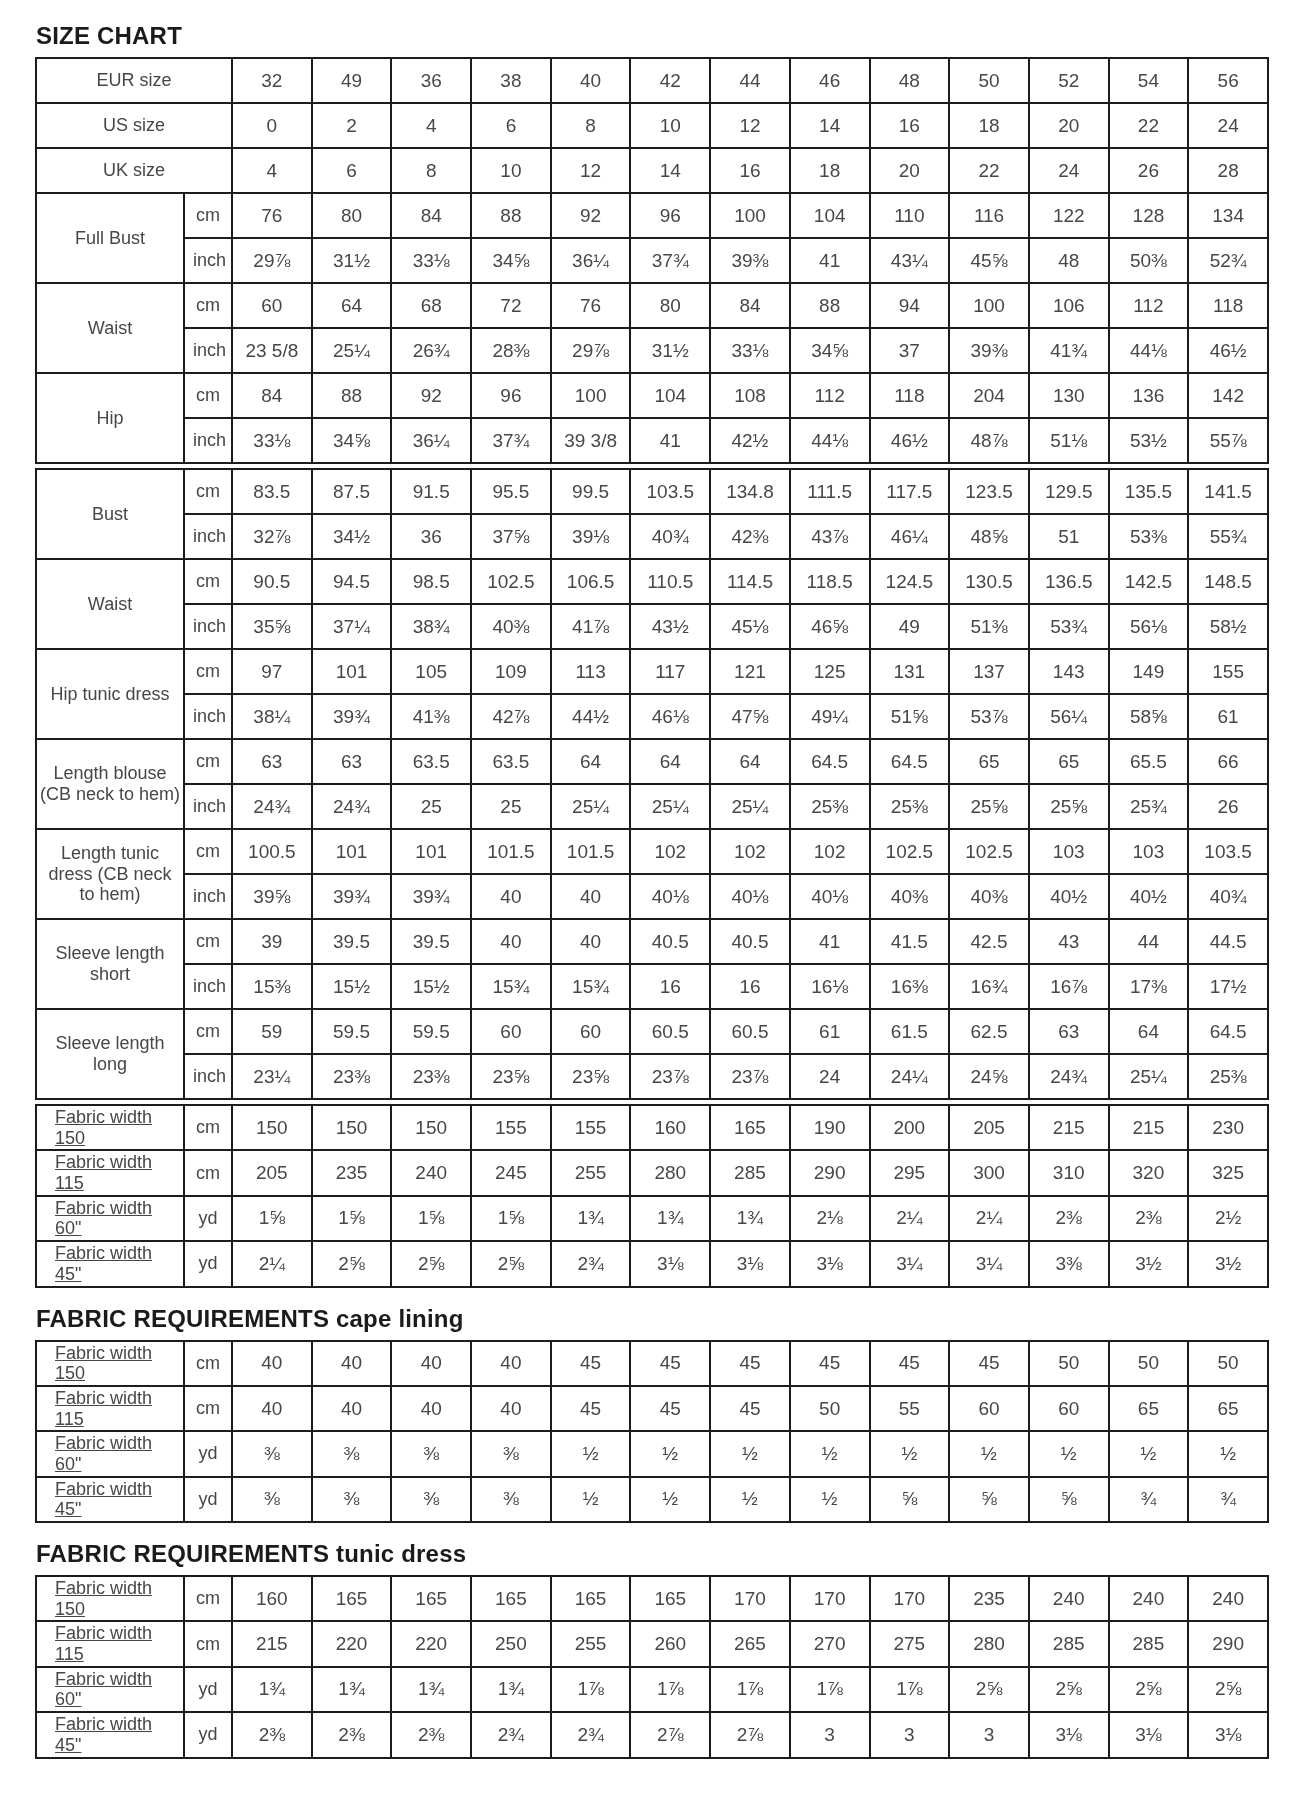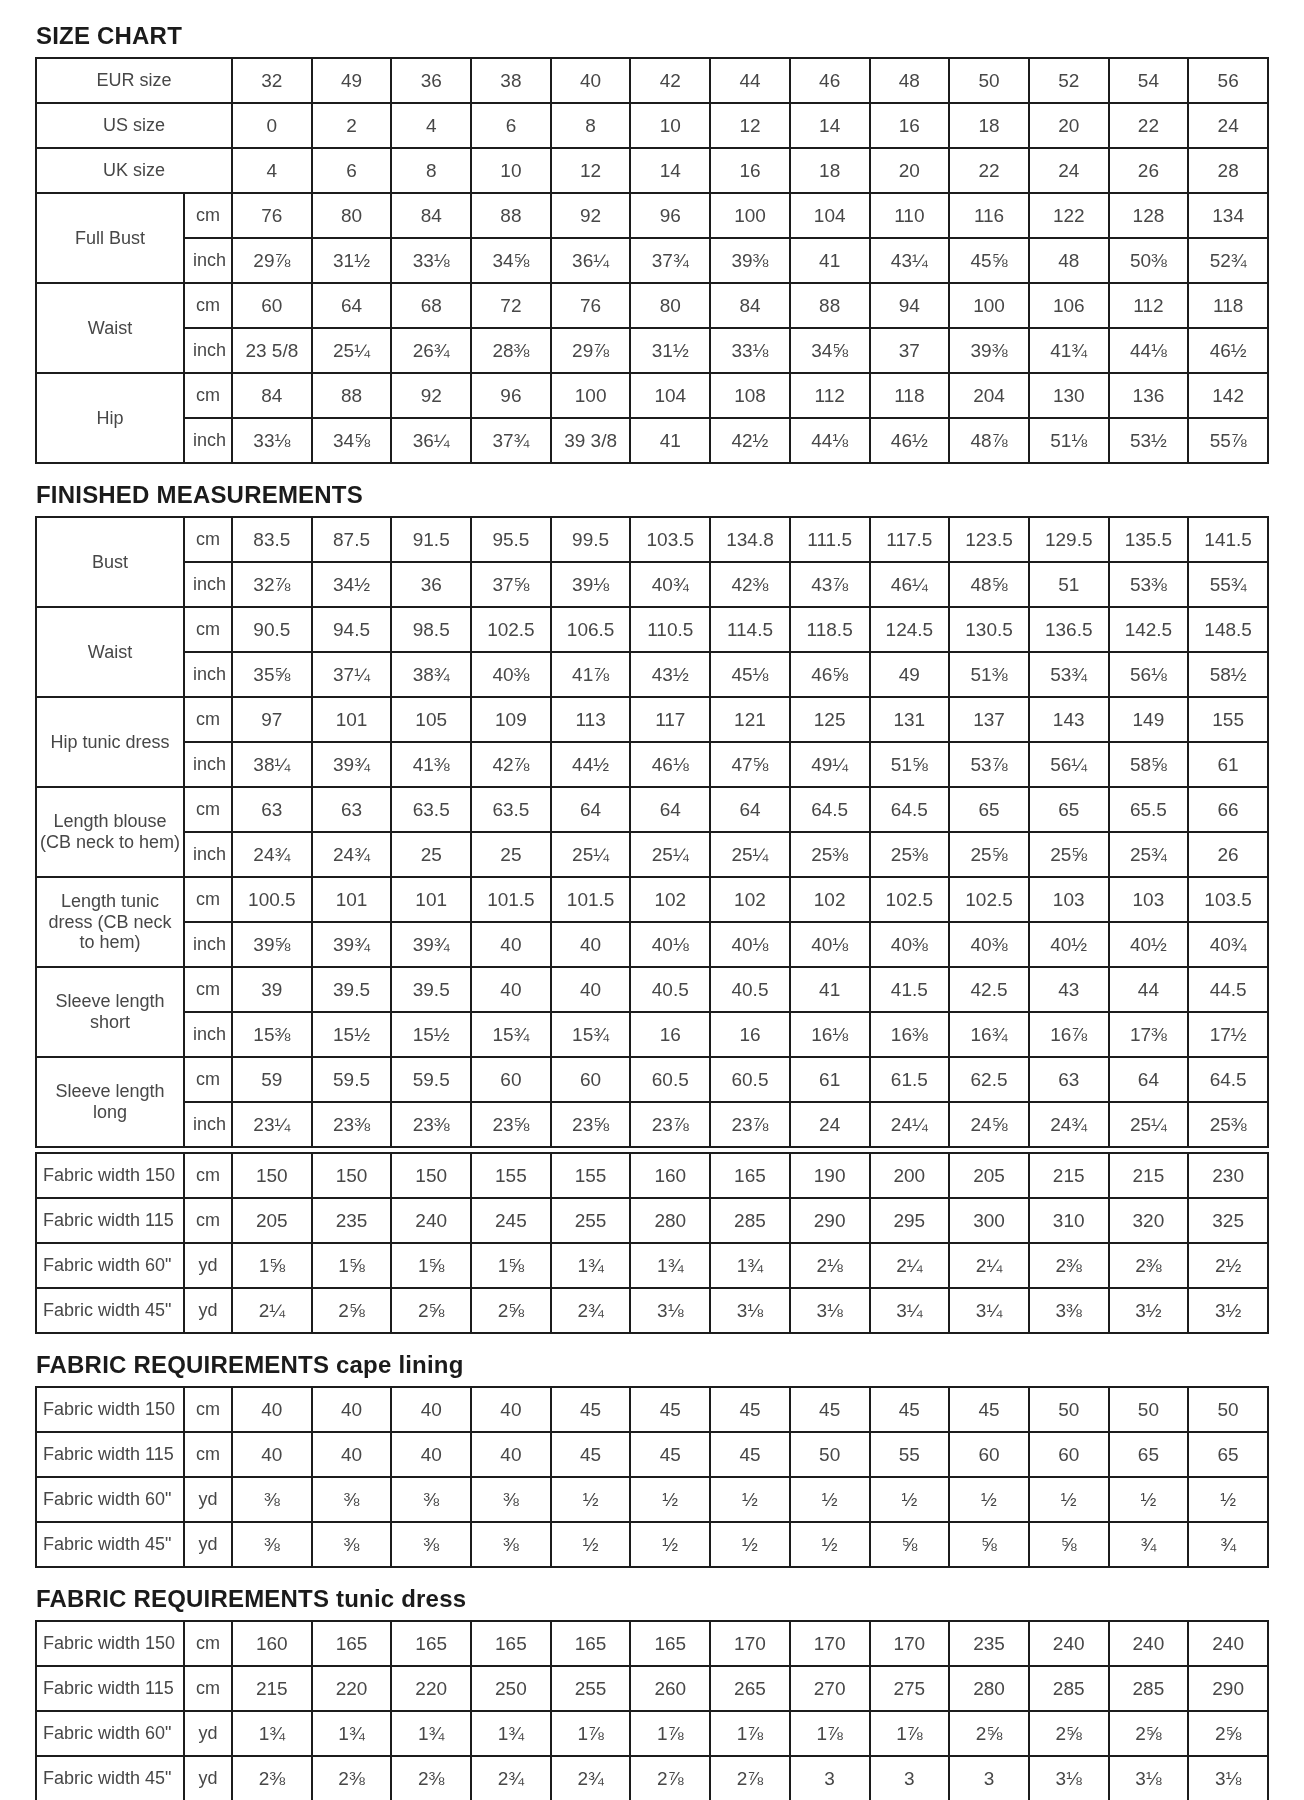--- a/index.html
+++ b/index.html
@@ -42,21 +42,22 @@
   table.data-table td.lbl {
     font-size: 18px;
     line-height: 1.15;
   }
   table.data-table td.unit {
     font-size: 18px;
     padding: 1px 8px;
   }
   table.left-labels td.lbl {
     text-align: left;
-    padding-left: 6px;
+    padding-left: 18px;
+    text-decoration: underline;
   }
   col.c-label { width: 148px; }
   col.c-unit  { width: 48px;  }
 </style>
 </head>
 <body>
 
 <div class="sheet">
 
   <h2 class="section-title">SIZE CHART</h2>
@@ -222,21 +223,20 @@
           <td class="val">44⅛</td>
           <td class="val">46½</td>
           <td class="val">48⅞</td>
           <td class="val">51⅛</td>
           <td class="val">53½</td>
           <td class="val">55⅞</td>
         </tr>
       </tbody>
   </table>
 
-  <h2 class="section-title spaced">FINISHED MEASUREMENTS</h2>
   <table class="data-table">
     <colgroup>
       <col class="c-label">
         <col class="c-unit">
       <col>
         <col>
         <col>
         <col>
         <col>
         <col>

